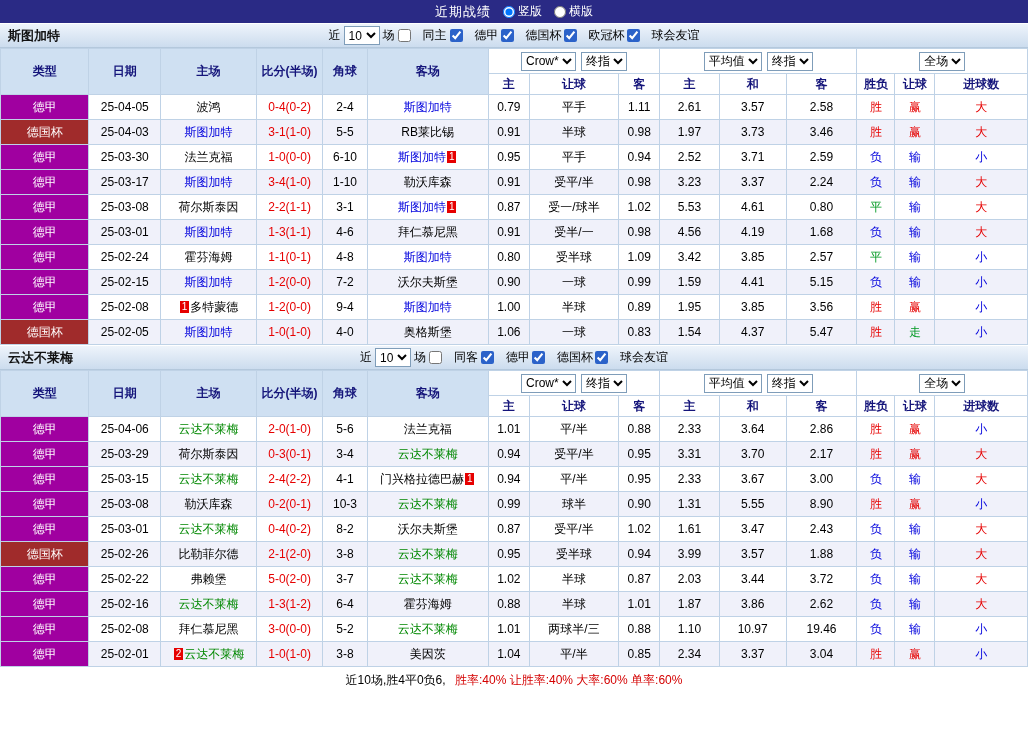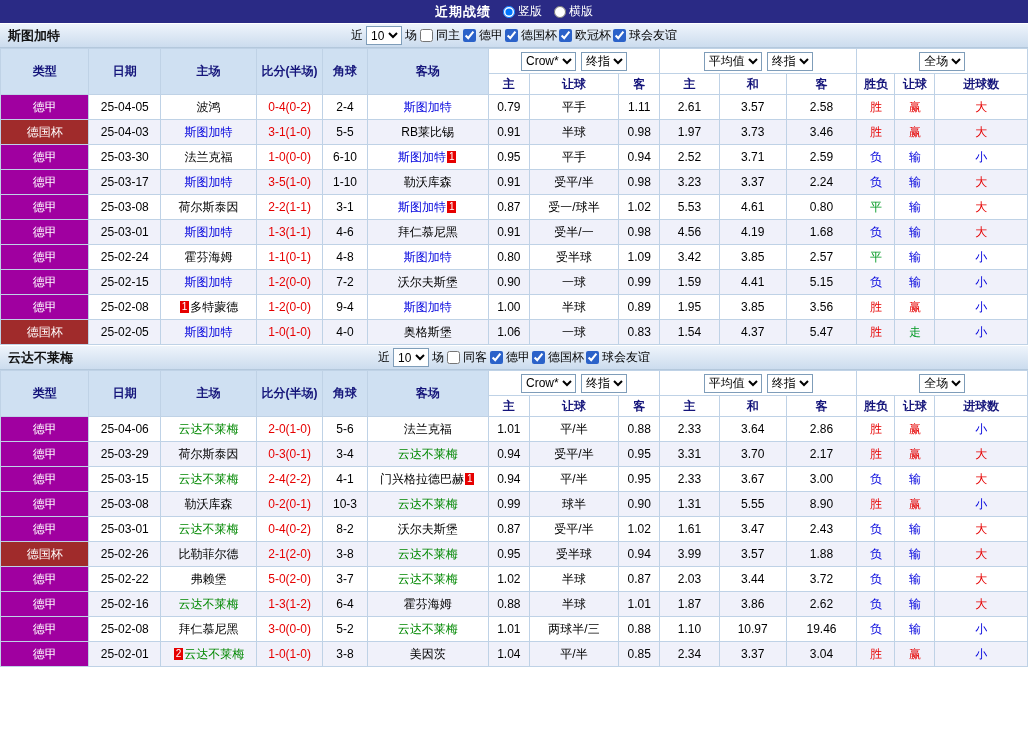--- a/index.html
+++ b/index.html
@@ -13,37 +13,37 @@
   
   .title-bar {
     height: 23px;
     background: #2a2a85;
     color: #fff;
     display: flex;
     align-items: center;
     justify-content: center;
     gap: 12px;
   }
-  .title-bar .title { font-weight: bold; font-size: 13px; letter-spacing: 1px; }
+  .title-bar .title { font-weight: normal; font-size: 13px; letter-spacing: 1px; }
   .radio { display: inline-flex; align-items: center; gap: 3px; cursor: pointer; }
   .radio input { width: 12px; height: 12px; margin: 0; }
   
   .section-bar {
     position: relative;
     height: 25px;
     background: linear-gradient(#eef4fb, #ccdcee);
     border-top: 1px solid #ffffff;
     border-bottom: 1px solid #b4c8dc;
     display: flex;
     align-items: center;
     justify-content: center;
   }
   .team-name { position: absolute; left: 8px; font-weight: bold; font-size: 13px; color: #111; }
   .filters { display: flex; align-items: center; gap: 3px; }
-  .cb { display: inline-flex; align-items: center; gap: 3px; cursor: pointer; }
+  .cb { display: inline-flex; align-items: center; gap: 12px; cursor: pointer; }
   .cb input { width: 13px; height: 13px; margin: 0; accent-color: #2b62c9; }
   select { font-family: inherit; font-size: 12px; height: 19px; background: #fff; border: 1px solid #7f9db9; }
   
   table { width: 100%; border-collapse: collapse; table-layout: fixed; }
   th, td { border: 1px solid #bfd2e6; text-align: center; overflow: hidden; white-space: nowrap; }
   thead th { height: 25px; font-weight: bold; color: #14147a; background: #cfe0f2; }
   thead th.sel-cell { background: #fff; }
   thead tr.head2 th { height: 21px; background: #fff; font-weight: bold; }
   .sel-group { display: flex; justify-content: center; align-items: center; gap: 5px; }
   tbody td { height: 25px; background: #fff; }
@@ -231,21 +231,21 @@
     <td>2.59</td>
     <td style="color: rgb(0, 0, 221);">负</td>
     <td style="color: rgb(0, 0, 221);">输</td>
     <td style="color: rgb(0, 0, 221);">小</td>
   </tr>
 
   <tr>
     <td class="league-cell" style="background: rgb(160, 0, 160);"><span>德甲</span></td>
     <td>25-03-17</td>
     <td><span style="color: rgb(0, 0, 221);">斯图加特</span></td>
-    <td class="score-cell">3-5(1-0)</td>
+    <td class="score-cell">3-4(1-0)</td>
     <td>1-10</td>
     <td><span>勒沃库森</span></td>
     <td>0.91</td>
     <td>受平/半</td>
     <td>0.98</td>
     <td>3.23</td>
     <td>3.37</td>
     <td>2.24</td>
     <td style="color: rgb(0, 0, 221);">负</td>
     <td style="color: rgb(0, 0, 221);">输</td>
@@ -633,14 +633,18 @@
     <td>0.85</td>
     <td>2.34</td>
     <td>3.37</td>
     <td>3.04</td>
     <td style="color: rgb(230, 0, 0);">胜</td>
     <td style="color: rgb(230, 0, 0);">赢</td>
     <td style="color: rgb(0, 0, 221);">小</td>
   </tr>
 </tbody>
     </table>
+    <div class="summary">
+      <span class="sum-black">近10场,胜4平0负6,</span>
+      <span class="sum-red">胜率:40% 让胜率:40% 大率:60% 单率:60%</span>
+    </div>
   </section>
 </div>
 
 </body></html>

